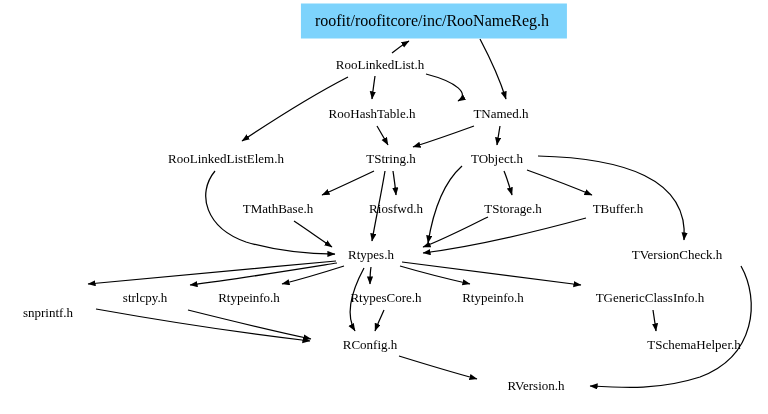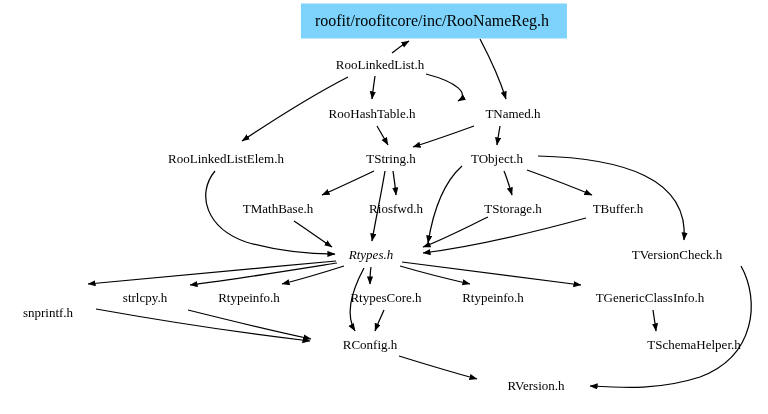--- a/index.html
+++ b/index.html
@@ -101,29 +101,29 @@
 
       <path d="M653,310 C654,317 655,323 656,331"></path>
 
       <path d="M741,266 C760,300 756,356 700,377 C660,390 625,388 590,386"></path>
     </g>
   </svg>
 
   <div class="node root" style="left:434px;top:21px;">roofit/roofitcore/inc/RooNameReg.h</div>
   <div class="node" style="left:380px;top:64px;">RooLinkedList.h</div>
   <div class="node" style="left:372px;top:113px;">RooHashTable.h</div>
-  <div class="node" style="left:513px;top:113px;">TNamed.h</div>
+  <div class="node" style="left:501px;top:113px;">TNamed.h</div>
   <div class="node" style="left:226px;top:158px;">RooLinkedListElem.h</div>
   <div class="node" style="left:391px;top:158px;">TString.h</div>
   <div class="node" style="left:497px;top:158px;">TObject.h</div>
   <div class="node" style="left:278px;top:208px;">TMathBase.h</div>
   <div class="node" style="left:396px;top:208px;">Riosfwd.h</div>
   <div class="node" style="left:513px;top:208px;">TStorage.h</div>
   <div class="node" style="left:618px;top:208px;">TBuffer.h</div>
-  <div class="node" style="left:371px;top:254px;font-style:italic;">Rtypes.h</div>
+  <div class="node" style="left:371px;top:254px;">Rtypes.h</div>
   <div class="node" style="left:677px;top:254px;">TVersionCheck.h</div>
   <div class="node" style="left:48px;top:312px;">snprintf.h</div>
   <div class="node" style="left:145px;top:297px;">strlcpy.h</div>
   <div class="node" style="left:249px;top:297px;">Rtypeinfo.h</div>
   <div class="node" style="left:386px;top:297px;">RtypesCore.h</div>
   <div class="node" style="left:493px;top:297px;text-align:center;">Rtypeinfo.h</div>
   <div class="node" style="left:650px;top:297px;">TGenericClassInfo.h</div>
   <div class="node" style="left:370px;top:344px;">RConfig.h</div>
   <div class="node" style="left:660px;top:344px;margin-left:34px;">TSchemaHelper.h</div>
   <div class="node" style="left:536px;top:385px;">RVersion.h</div>

